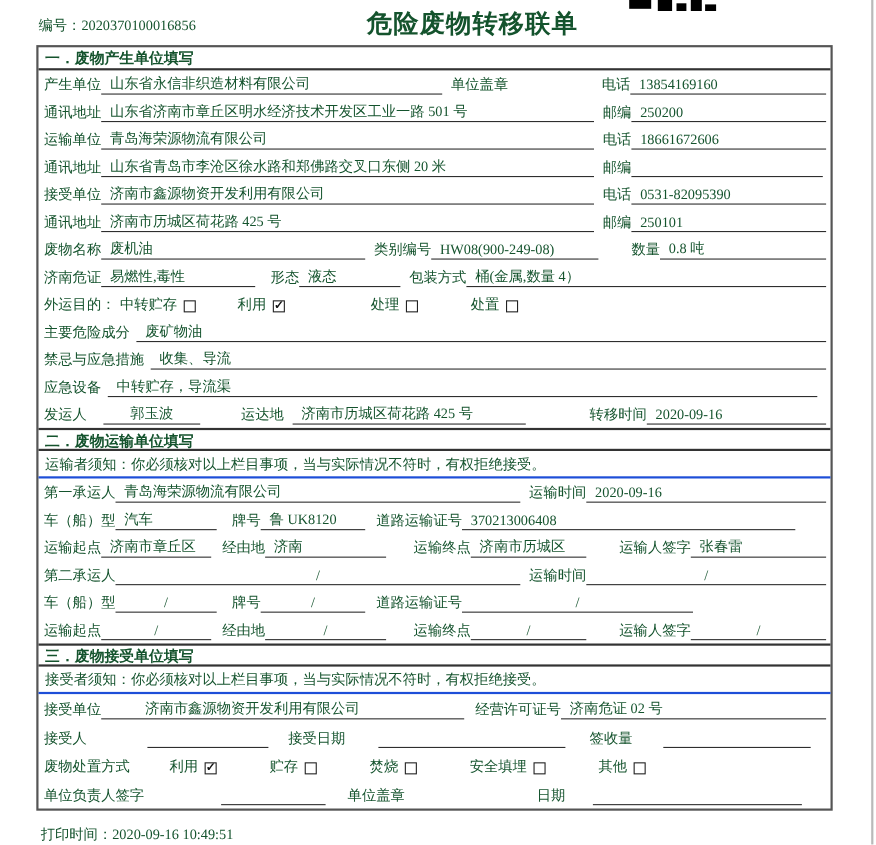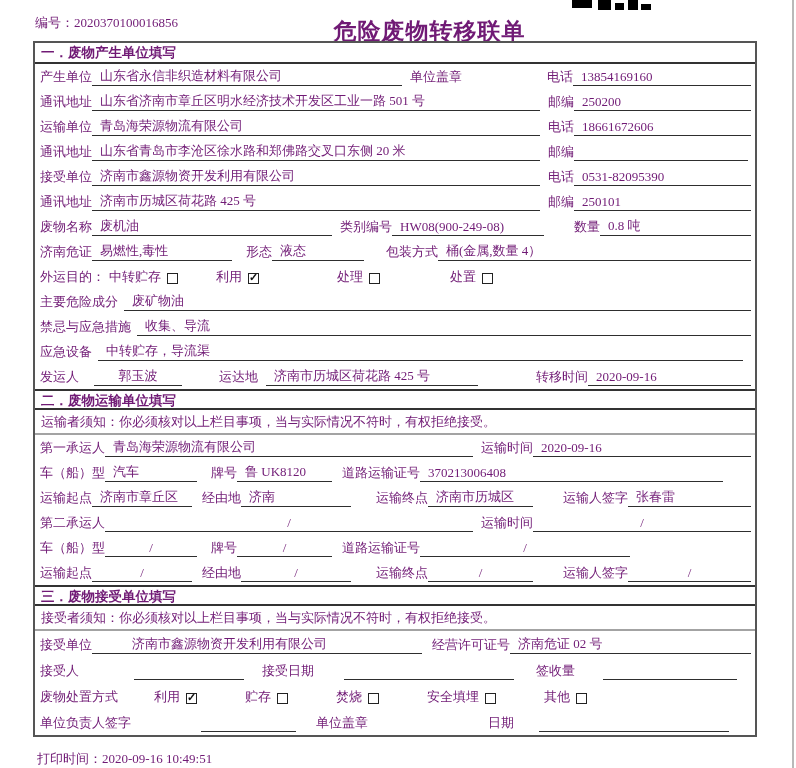--- a/index.html
+++ b/index.html
@@ -1,33 +1,33 @@
 <!DOCTYPE html>
 <html><head>
 <meta charset="utf-8">
 <style>
   * { margin:0; padding:0; box-sizing:border-box; }
   html,body { background:#fff; }
   .page {
     position:relative; width:796px; height:768px; background:#ffffff;
     font-family:"Liberation Serif","DejaVu Serif",serif;
-    font-size:13px; color:#701a75; overflow:hidden;text-decoration:underline;
+    font-size:13px; color:#14532d; overflow:hidden;text-decoration:underline;
   }
   .page-edge { position:absolute; top:0; right:2px; width:2px; height:768px; background:#b9b9b9; }
   .serial { position:absolute; left:35px; top:14px; white-space:nowrap; }
-  .title { position:absolute; left:63px; right:0; top:16px; text-align:center;
+  .title { position:absolute; left:63px; right:0; top:6px; text-align:center;
            font-size:23px; font-weight:bold; letter-spacing:1px; }
   .qr { position:absolute; left:570px; top:0; width:82px; height:11px; }
   .qr i { position:absolute; background:#000; }
 
   .form { position:absolute; left:33px; top:41px; width:724px; border:2px solid #555; background:#fff; }
   .sec-title { height:21px; line-height:20px; font-weight:bold; font-size:13.5px;
                padding-left:6px; border-bottom:2px solid #333; }
   .sec-title.mid { border-top:2px solid #333; }
-  .notice { height:25px; line-height:24px; padding-left:6px; border-bottom:2px solid #a3a3a3; }
+  .notice { height:25px; line-height:24px; padding-left:6px; border-bottom:2px solid #1d4ed8; }
 
   .row { display:flex; align-items:flex-end; height:25px; padding:0 4px 3px 5px; white-space:nowrap; }
   .row26 { height:26px; }
   .lbl { flex:none; }
   .u { border-bottom:1px solid #2e2e2e; padding:0 4px 0 8px; min-height:17px; }
   .u.c { text-align:center; padding:0; }
   .grow { flex:1; }
   .cb { flex:none; width:11px; height:11px; border:1.4px solid #222; margin:0 0 2px 6px; position:relative; background:#fff; }
   .cb.checked::after { content:"✓"; position:absolute; left:0px; top:-3px; font-size:11px; font-weight:bold; color:#111; }
   .foot { position:absolute; left:37px; top:750px; white-space:nowrap; }
@@ -103,33 +103,33 @@
       <span class="u" style="width:152px">HW08(900-249-08)</span>
       <span class="lbl" style="margin-left:30px">数量</span>
       <span class="u grow">0.8 吨</span>
     </div>
 
     <div class="row">
       <span class="lbl">济南危证</span>
       <span class="u" style="width:140px">易燃性,毒性</span>
       <span class="lbl" style="margin-left:14px">形态</span>
       <span class="u" style="width:92px">液态</span>
-      <span class="lbl" style="margin-left:22px">包装方式</span>
+      <span class="lbl" style="margin-left:8px">包装方式</span>
       <span class="u grow">桶(金属,数量 4）</span>
     </div>
 
     <div class="row">
       <span class="lbl">外运目的：</span>
       <span class="lbl" style="margin-left:4px">中转贮存</span>
       <span class="cb"></span>
       <span class="lbl" style="margin-left:38px">利用</span>
       <span class="cb checked"></span>
       <span class="lbl" style="margin-left:78px">处理</span>
       <span class="cb"></span>
-      <span class="lbl" style="margin-left:70px">处置</span>
+      <span class="lbl" style="margin-left:48px">处置</span>
       <span class="cb"></span>
     </div>
 
     <div class="row">
       <span class="lbl">主要危险成分</span>
       <span class="u grow" style="margin-left:6px">废矿物油</span>
     </div>
 
     <div class="row">
       <span class="lbl">禁忌与应急措施</span>

